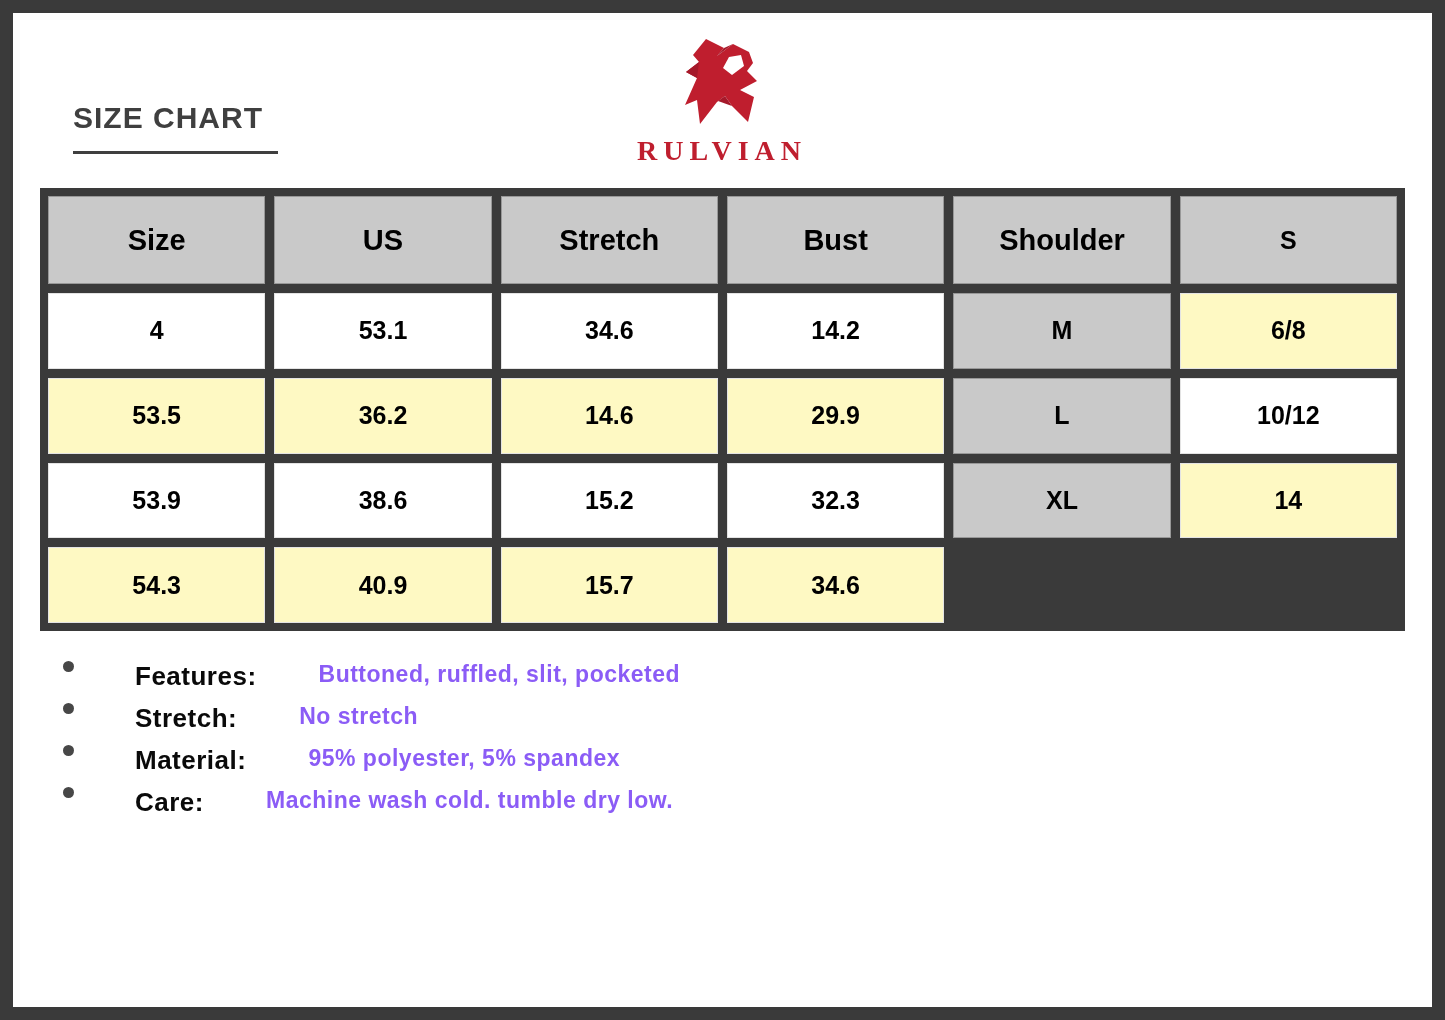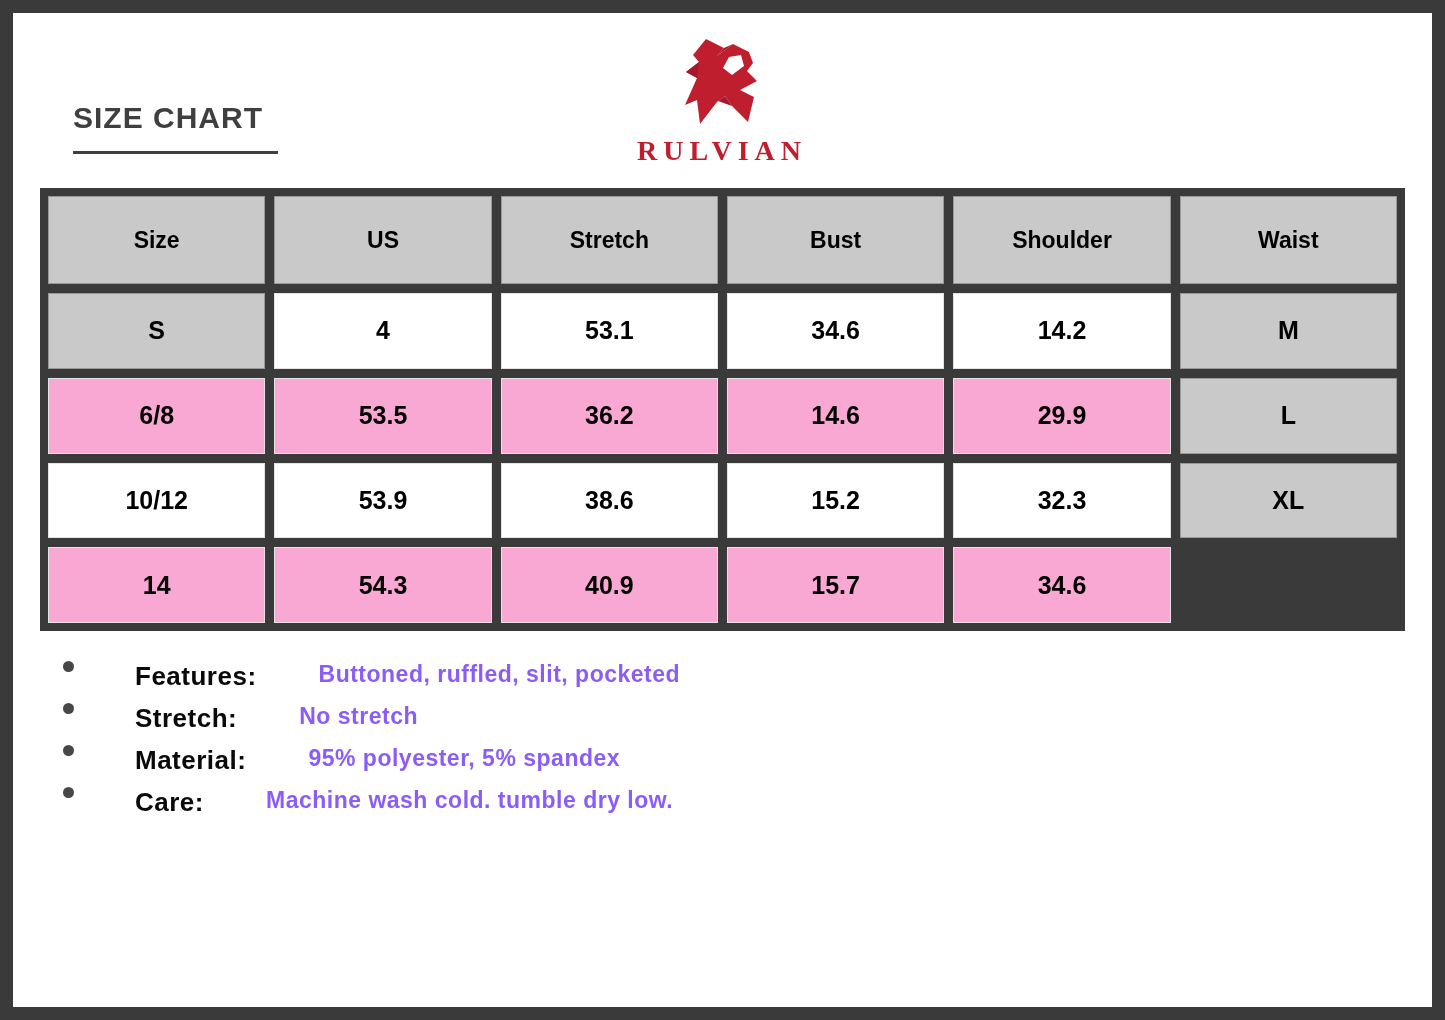--- a/index.html
+++ b/index.html
@@ -47,23 +47,23 @@
     grid-template-rows: 88px repeat(4, 1fr);
     gap: 9px;
     padding: 8px;
   }
   .cell {
     display: flex; align-items: center; justify-content: center;
     background: #ffffff;
     font-weight: bold; font-size: 25px; color: #000;
     border: 1px solid #e3e3e3;
   }
-  .cell.head { background: #c9c9c9; font-size: 23px; border: 1px solid #989898; }
+  .cell.head { background: #c9c9c9; font-size: 29px; border: 1px solid #989898; }
   .cell.size-col { background: #c9c9c9; border: 1px solid #989898; }
-  .cell.alt { background: #f9a8d4; }
+  .cell.alt { background: #fef9c3; }
 
   
   .details {
     position: absolute; left: 50px; top: 648px;
     list-style: none;
   }
   .details li {
     display: flex; align-items: flex-start;
     height: 42px;
     gap: 48px;
@@ -96,21 +96,20 @@
     <div class="brand-name">RULVIAN</div>
   </div>
 
   <div class="size-table">
 
     <div class="cell head">Size</div>
     <div class="cell head">US</div>
     <div class="cell head">Stretch</div>
     <div class="cell head">Bust</div>
     <div class="cell head">Shoulder</div>
-    <div class="cell head">Waist</div>
 
     <div class="cell size-col">S</div>
     <div class="cell">4</div>
     <div class="cell">53.1</div>
     <div class="cell">34.6</div>
     <div class="cell">14.2</div>
 
     <div class="cell size-col">M</div>
     <div class="cell alt">6/8</div>
     <div class="cell alt">53.5</div>

